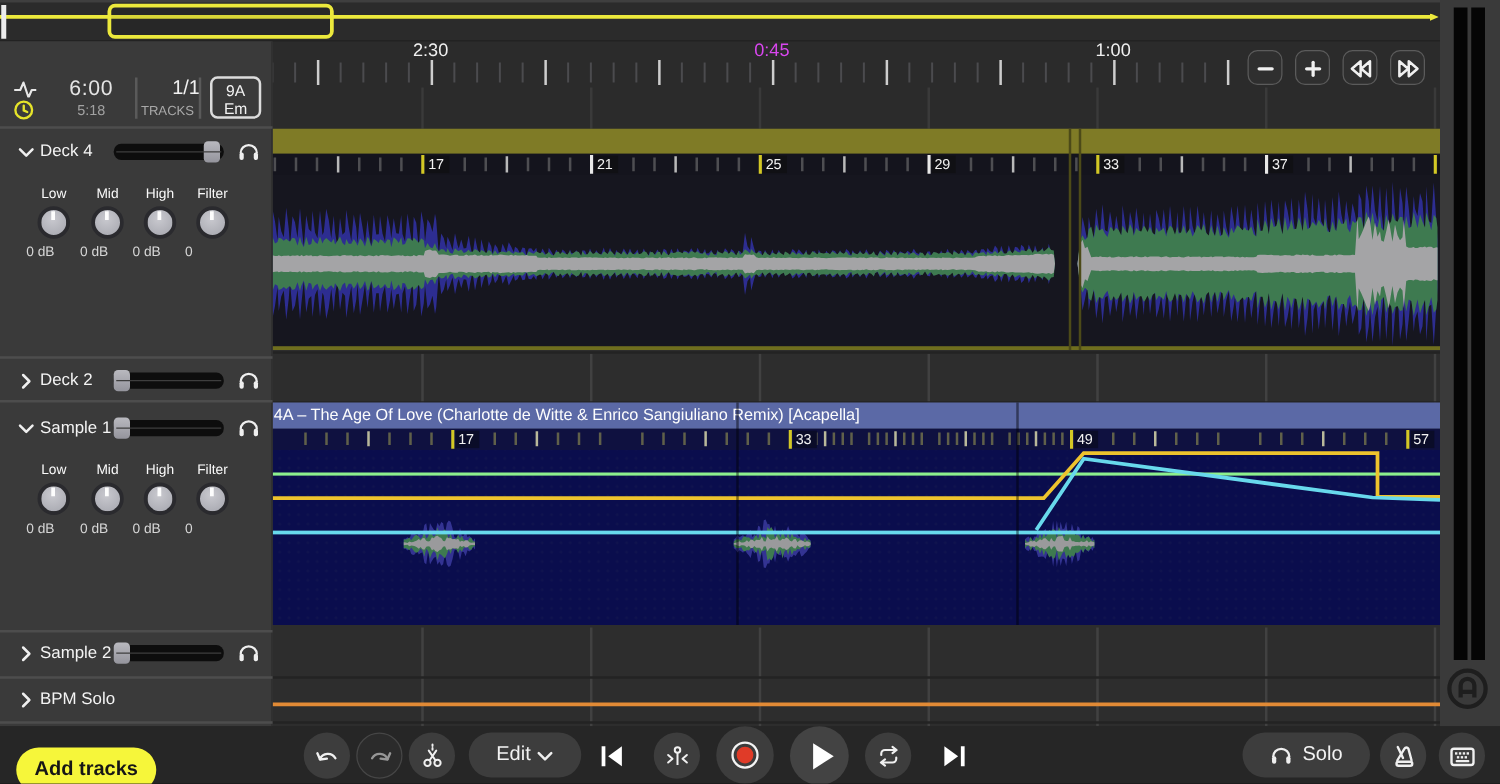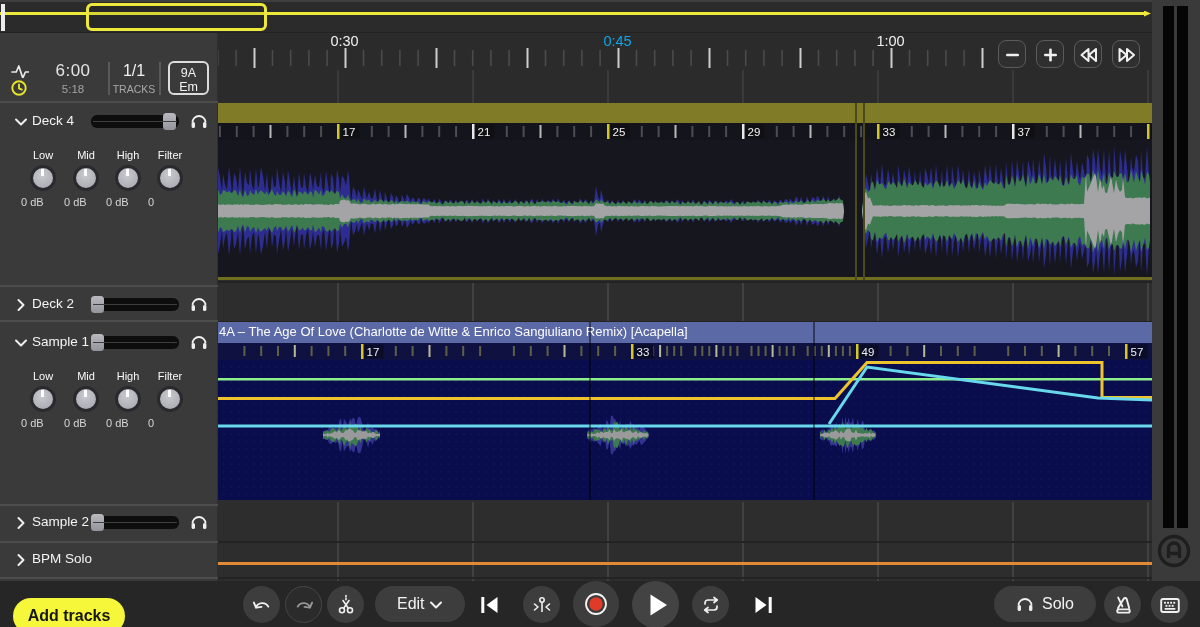--- a/index.html
+++ b/index.html
@@ -39,22 +39,22 @@
     <div style="position:absolute;left:607px;top:502px;width:1.5px;height:79px;background:#414141;"></div>
     <div style="position:absolute;left:742px;top:502px;width:1.5px;height:79px;background:#414141;"></div>
     <div style="position:absolute;left:877px;top:502px;width:1.5px;height:79px;background:#414141;"></div>
     <div style="position:absolute;left:1012px;top:502px;width:1.5px;height:79px;background:#414141;"></div>
     <div style="position:absolute;left:1147px;top:502px;width:1.5px;height:79px;background:#414141;"></div>
     <div class="abs" style="left:218px;top:281px;width:934px;height:1.5px;background:#232323;"></div>
     <div class="abs" style="left:218px;top:320.5px;width:934px;height:1.5px;background:#232323;"></div>
     <div class="abs" style="left:218px;top:541px;width:934px;height:1.5px;background:#232323;"></div>
     <div class="abs" style="left:218px;top:577px;width:934px;height:1.5px;background:#232323;"></div>
     <div class="abs" style="left:218px;top:33px;width:934px;height:17px;">
-      <div style="position:absolute;left:96.5px;top:0px;width:60px;text-align:center;font-size:14.5px;color:#f0f0f0;">0:30</div>
-      <div style="position:absolute;left:369.5px;top:0px;width:60px;text-align:center;font-size:14.5px;color:#0ea5e9;">0:45</div>
+      <div style="position:absolute;left:96.5px;top:0px;width:60px;text-align:center;font-size:14.5px;color:#f0f0f0;">2:30</div>
+      <div style="position:absolute;left:369.5px;top:0px;width:60px;text-align:center;font-size:14.5px;color:#d946ef;">0:45</div>
       <div style="position:absolute;left:642.5px;top:0px;width:60px;text-align:center;font-size:14.5px;color:#f0f0f0;">1:00</div>
     </div>
     <div class="abs" style="left:218px;top:33px;"><svg width="934" height="36" viewBox="0 0 934 36" style="">
         <rect x="-0.9" y="17" width="1.6" height="16" fill="#4b4b4e"></rect>
         <rect x="17.3" y="17" width="1.6" height="16" fill="#4b4b4e"></rect>
         <rect x="35.5" y="15" width="2" height="20" fill="#cdcdcd"></rect>
         <rect x="53.7" y="17" width="1.6" height="16" fill="#4b4b4e"></rect>
         <rect x="71.9" y="17" width="1.6" height="16" fill="#4b4b4e"></rect>
         <rect x="90.1" y="17" width="1.6" height="16" fill="#4b4b4e"></rect>
         <rect x="108.3" y="17" width="1.6" height="16" fill="#4b4b4e"></rect>
@@ -302,21 +302,21 @@
     <div class="abs" style="left:11px;top:62px;"><svg width="18" height="16" viewBox="0 0 18 16" style="">
         <path d="M1 10 h4.2 l2.6-6 l4 12 l2.6-6 h4.2" fill="none" stroke="#e8e8e8" stroke-width="1.7" stroke-linejoin="round" stroke-linecap="round"></path>
       </svg></div>
     <div class="abs" style="left:11px;top:80px;"><svg width="16" height="16" viewBox="0 0 16 16" style="">
         <circle cx="8" cy="8" r="6.7" fill="none" stroke="#e5e32a" stroke-width="1.9"></circle>
         <path d="M8 4.5 V8.3 L10.8 9.6" fill="none" stroke="#e5e32a" stroke-width="1.9" stroke-linecap="round"></path>
       </svg></div>
     <div class="abs" style="left:38px;top:61px;width:70px;text-align:center;font-size:17px;color:#e4e4e4;letter-spacing:0.5px;">6:00</div>
     <div class="abs" style="left:38px;top:83px;width:70px;text-align:center;font-size:11.5px;color:#a2a2a2;">5:18</div>
     <div class="abs" style="left:108px;top:62px;width:1.5px;height:33px;background:#5a5a5a;"></div>
-    <div class="abs" style="left:108px;top:62px;width:52px;text-align:center;font-size:16px;color:#f0f0f0;">1/1</div>
+    <div class="abs" style="left:108px;top:62px;width:52px;text-align:right;font-size:16px;color:#f0f0f0;">1/1</div>
     <div class="abs" style="left:108px;top:83px;width:52px;text-align:center;font-size:10.5px;color:#a8a8a8;">TRACKS</div>
     <div class="abs" style="left:159px;top:62px;width:1.5px;height:33px;background:#5a5a5a;"></div>
     <div class="abs" style="left:168px;top:61px;width:41px;height:34px;border:2px solid #dcdcdc;border-radius:6px;color:#f2f2f2;font-size:12.5px;text-align:center;line-height:14.5px;padding-top:2.5px;">9A<br>Em</div>
     <div class="hdiv" style="top:101px;"></div>
     <div class="abs" style="left:14px;top:115px;"><svg width="14" height="14" viewBox="0 0 14 14" style="">
         <path d="M2 4.5 L7 9.5 L12 4.5" fill="none" stroke="#efefef" stroke-width="2" stroke-linecap="round" stroke-linejoin="round"></path>
       </svg></div>
     <div class="rowtxt" style="left:32px;top:113px;">Deck 4</div>
     <div class="slider" style="left:91px;top:115px;width:88px;">
       <div class="shandle" style="left:72px;"></div>

